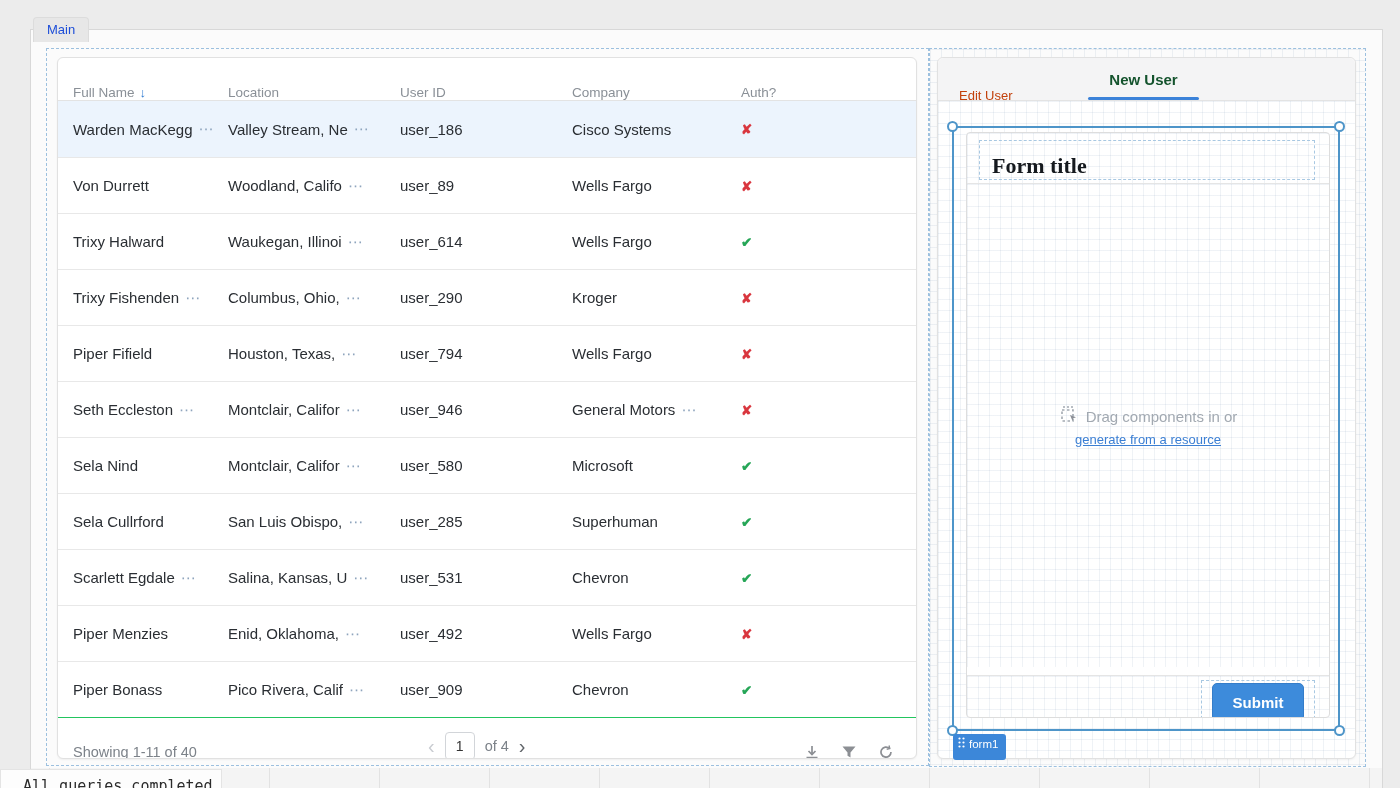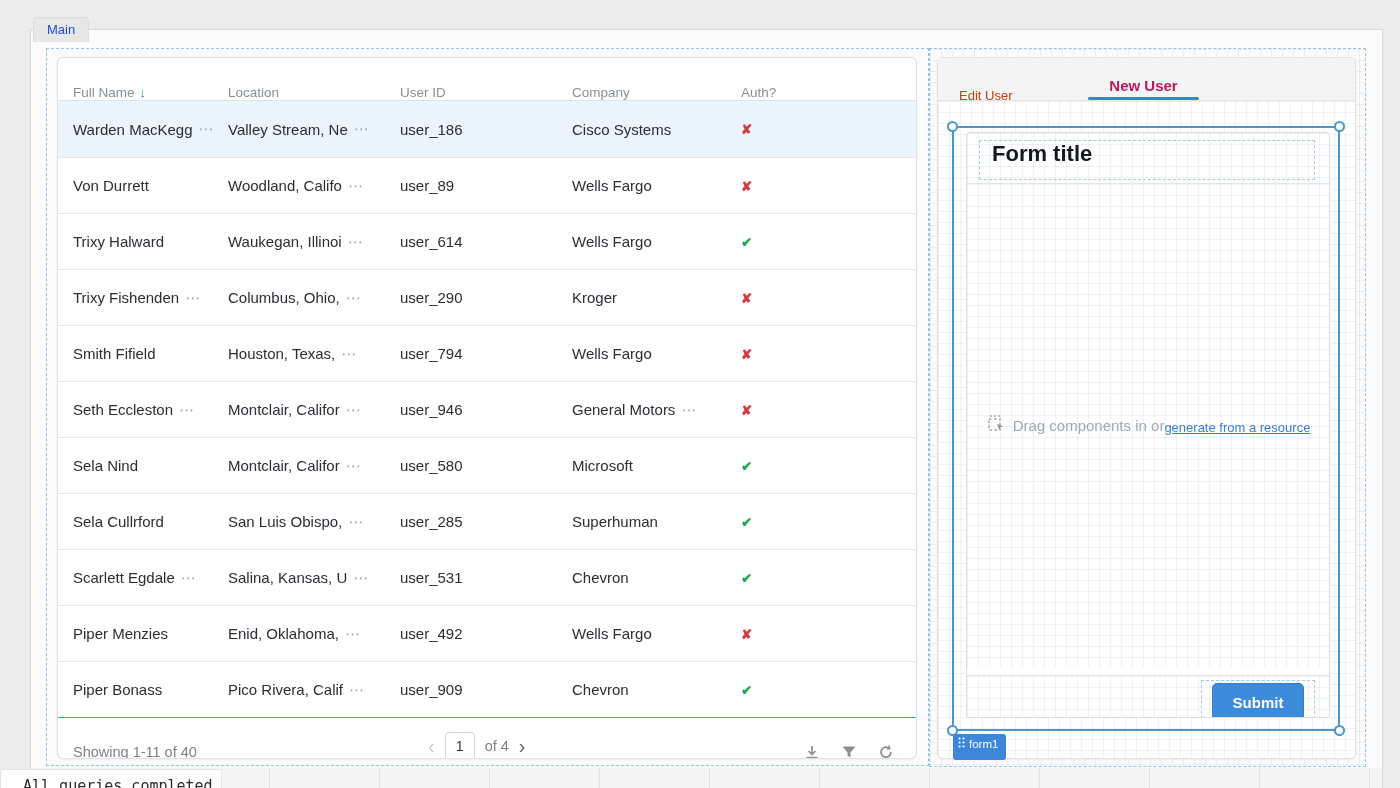--- a/index.html
+++ b/index.html
@@ -61,43 +61,43 @@
   .foot-icons svg { display:block; cursor:pointer; }
 
   
   .panel-card { position:absolute; left:937px; top:57px; width:419px; height:702px;
     background:#fff; border:1px solid #e1e1e1; border-radius:6px;
     box-shadow:0 1px 2px rgba(0,0,0,0.05); z-index:4; }
   .tabs-header { position:relative; height:43px; background:#f4f4f5;
     border-bottom:1px solid #e3e3e3; border-radius:6px 6px 0 0; }
   .tab-edit { position:absolute; left:21px; top:16px; height:43px; line-height:43px;
     font-size:13px; color:#c2410c; cursor:pointer; }
-  .tab-new { position:absolute; left:150px; top:6px; width:111px; height:43px; line-height:43px;
-    text-align:center; font-size:15px; font-weight:600; color:#be185d; cursor:pointer; }
+  .tab-new { position:absolute; left:150px; top:0; width:111px; height:43px; line-height:43px;
+    text-align:center; font-size:15px; font-weight:600; color:#14532d; cursor:pointer; }
   .tab-underline { position:absolute; left:150px; bottom:0; width:111px; height:3px;
     background:#3b82d9; border-radius:2px; }
   .tab-content { position:absolute; left:0; top:43px; right:0; bottom:0;
     border-radius:0 0 6px 6px; }
 
   
   .form-sel { position:absolute; left:952px; top:126px; width:388px; height:605px;
     border:2px solid #4e95c9; z-index:5; }
   .handle { position:absolute; width:11px; height:11px; border-radius:50%;
     background:#fff; border:2px solid #4e95c9; z-index:7; }
   .h-tl { left:-7px; top:-7px; } .h-tr { right:-7px; top:-7px; }
   .h-bl { left:-7px; bottom:-7px; } .h-br { right:-7px; bottom:-7px; }
 
   .form-card { position:absolute; left:966px; top:132px; width:364px; height:586px;
     background:#fff; border:1px solid #ddd; border-radius:4px; z-index:6; overflow:hidden; }
   .form-title-sec { position:relative; height:50px; }
   .title-dash { position:absolute; left:12px; top:7px; width:336px; height:40px;
-    border:1px dashed #a8c8e2; display:flex; align-items:flex-start; }
+    border:1px dashed #a8c8e2; display:flex; align-items:flex-end;font-family:Liberation Serif, serif; }
   .form-title { font-size:22px; font-weight:bold; color:#15191e; padding-left:12px; }
   .form-body { position:relative; height:484px; border-top:1px solid #e5e5e5;
-    display:flex; flex-direction:row; align-items:center; justify-content:center; }
+    display:flex; flex-direction:column; align-items:center; justify-content:center; }
   .hint-line1 { display:flex; align-items:center; gap:7px; font-size:15px; color:#a2a9b1; }
   .hint-link { font-size:13px; color:#3b7fd4; text-decoration:underline; cursor:pointer; margin-top:4px; }
   .form-footer { position:relative; height:52px; border-top:1px solid #e5e5e5;margin-top:8px; }
   .submit-dash { position:absolute; right:14px; top:4px; width:114px; height:44px;
     border:1px dashed #a8c8e2; display:flex; align-items:center; justify-content:center; }
   .submit-btn { width:92px; height:38px; background:#3d8bdb; border:1px solid #347dc9;
     border-radius:5px; color:#fff; font-size:15px; font-weight:600; cursor:pointer;
     font-family:inherit; }
 
   .form-badge { position:absolute; left:953px; top:734px; display:flex; align-items:center;
@@ -211,21 +211,21 @@
         </div>
         <div class="td c4">
           <span class="cell-txt">Kroger</span>
         </div>
         <div class="td c5">
           <span class="auth-bad">✘</span>
         </div>
       </div>
       <div class="tr">
         <div class="td c1">
-          <span class="cell-txt">Smith Fifield</span>
+          <span class="cell-txt">Piper Fifield</span>
         </div>
         <div class="td c2">
           <span class="cell-txt">Houston, Texas,</span>
           <span class="dots">⋯</span>
         </div>
         <div class="td c3">
           <span class="cell-txt">user_794</span>
         </div>
         <div class="td c4">
           <span class="cell-txt">Wells Fargo</span>

